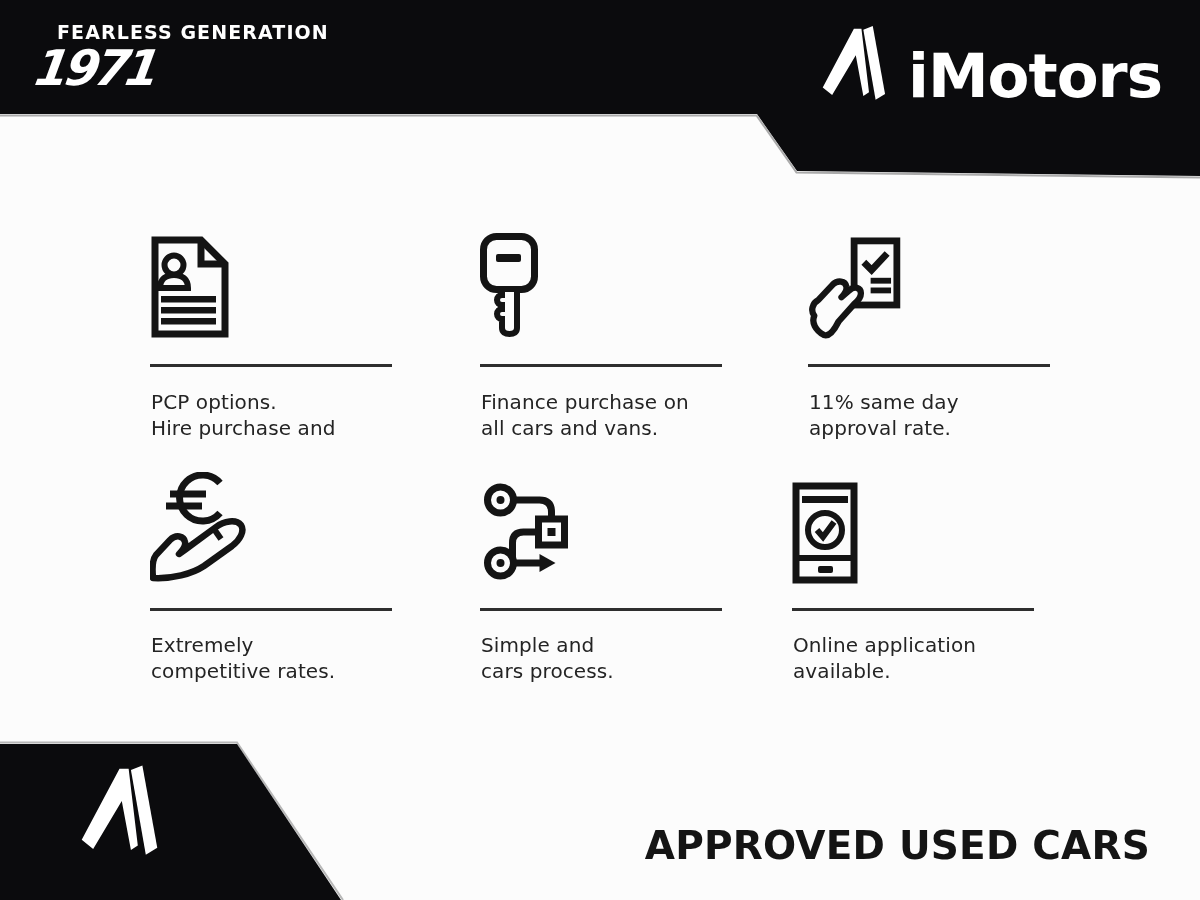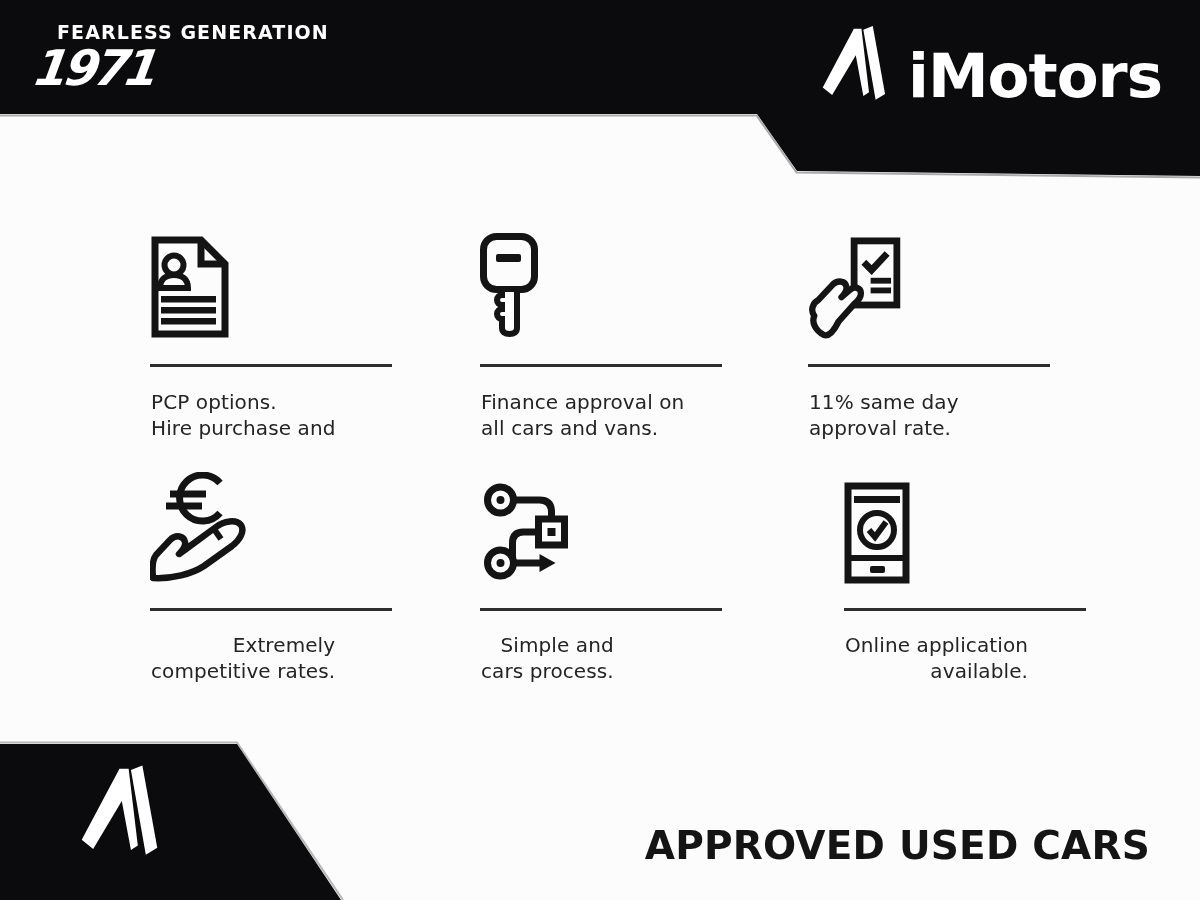--- a/index.html
+++ b/index.html
@@ -30,21 +30,21 @@
   .cell{position:absolute;width:246px;height:235px;}
   .icon-wrap{position:absolute;left:0;}
   .divider{position:absolute;left:0;width:242px;height:3px;background:#2e2e2e;}
   .caption{
     position:absolute;left:1px;color:#242424;font-size:20px;line-height:26px;
     white-space:nowrap;letter-spacing:0.1px;
   }
   .r1 .divider{top:131px;}
   .r1 .caption{top:156px;}
   .r2 .divider{top:136px;}
-  .r2 .caption{top:160px;text-align:right;}
+  .r2 .caption{top:160px;}
   
   .bottom-shape-svg{left:0;top:740px;width:360px;height:160px;}
   .brand-logo-bottom{left:76px;top:763px;width:103px;height:109px;}
   .footer-caption{
     right:50px;top:823px;color:#141414;font-size:39px;font-weight:bold;
     letter-spacing:0.2px;white-space:nowrap;
   }
   .icon-stroke{stroke:#141414;fill:none;}
   .icon-fill{fill:#141414;stroke:none;}
 </style>
@@ -87,21 +87,21 @@
 <div class="cell r1" style="left:480px;top:233px">
   <div class="icon-wrap" style="top:0px">
     <svg width="58" height="104" viewBox="0 0 58 104">
       <rect class="icon-stroke" stroke-width="7" x="3.5" y="3.5" width="51" height="53" rx="13"></rect>
       <rect class="icon-fill" x="16" y="21" width="25" height="8" rx="2"></rect>
       <path class="icon-stroke" stroke-width="6" fill="#fcfcfc" d="M22 56 L22 62 a5 5 0 0 0 0 10 l0 4 a5 5 0 0 0 0 10 l0 9 c0 4 3 6 7.5 6 c4.5 0 7.5 -2 7.5 -6 L37 56 Z" style="fill:#fcfcfc"></path>
     </svg>
   </div>
   <div class="divider"></div>
   <div class="caption">
-    <div>Finance approval on</div>
+    <div>Finance purchase on</div>
     <div>all cars and vans.</div>
   </div>
 </div>
 
 <div class="cell r1" style="left:808px;top:233px">
   <div class="icon-wrap" style="top:4px">
     <svg width="100" height="102" viewBox="0 0 100 105">
       <rect class="icon-stroke" stroke-width="7" x="46" y="4" width="44" height="66"></rect>
       <polyline class="icon-stroke" stroke-width="7" points="56,26 64,34 80,17"></polyline>
       <rect class="icon-fill" x="63" y="42" width="21" height="6"></rect>
@@ -148,21 +148,21 @@
       <polygon class="icon-fill" points="56,71 72,80 56,89"></polygon>
     </svg>
   </div>
   <div class="divider"></div>
   <div class="caption">
     <div>Simple and</div>
     <div>cars process.</div>
   </div>
 </div>
 
-<div class="cell r2" style="left:844px;top:472px">
+<div class="cell r2" style="left:792px;top:472px">
   <div class="icon-wrap" style="top:10px">
     <svg width="66" height="102" viewBox="0 0 66 102">
       <rect class="icon-stroke" stroke-width="7" x="4" y="4" width="58" height="94"></rect>
       <rect class="icon-fill" x="10" y="14" width="46" height="7"></rect>
       <circle class="icon-stroke" stroke-width="6" cx="33" cy="48" r="17"></circle>
       <polyline class="icon-stroke" stroke-width="6" points="25,48 31,55 42,40"></polyline>
       <line class="icon-stroke" stroke-width="6" x1="4" y1="76" x2="62" y2="76"></line>
       <rect class="icon-fill" x="26" y="84" width="15" height="7" rx="2"></rect>
     </svg>
   </div>

